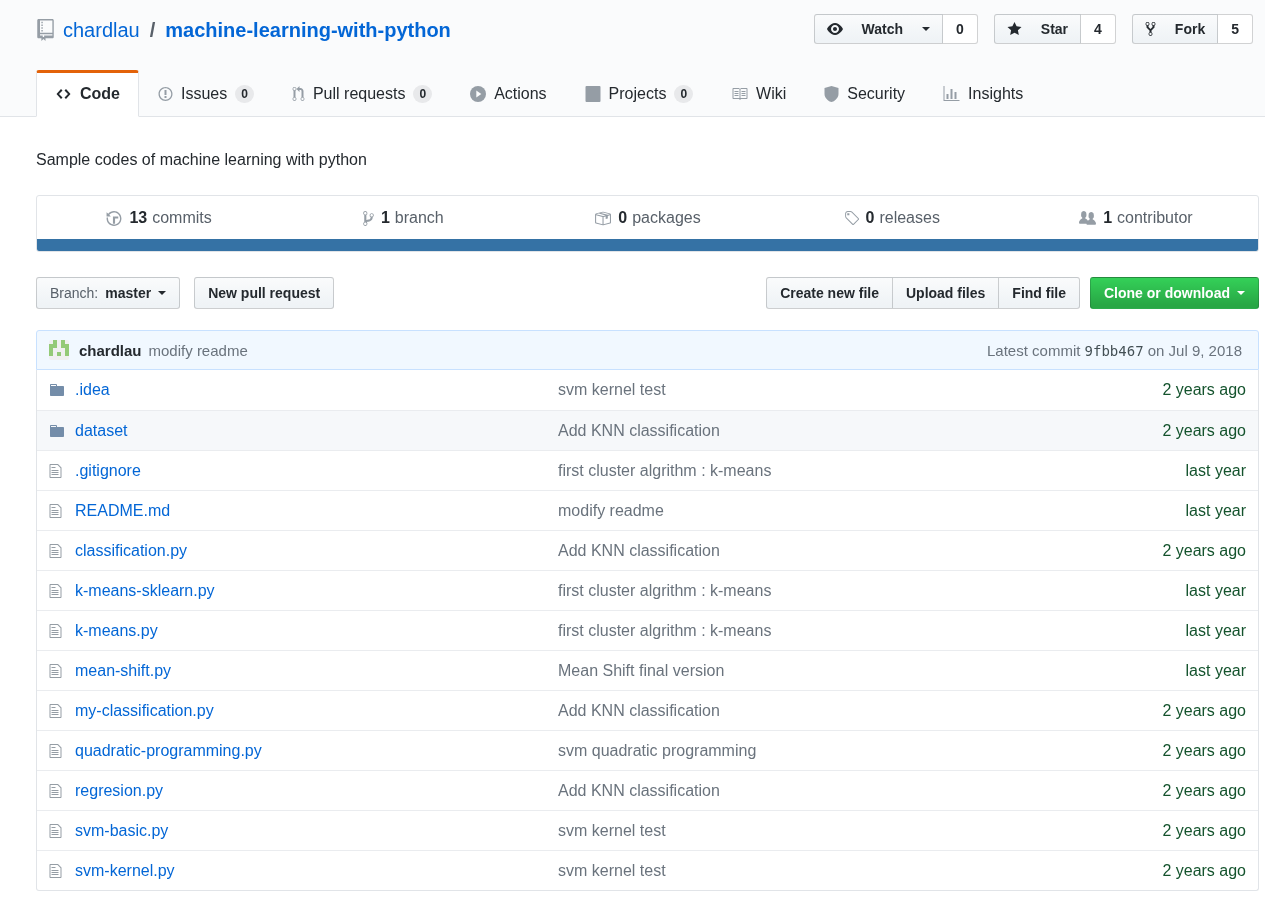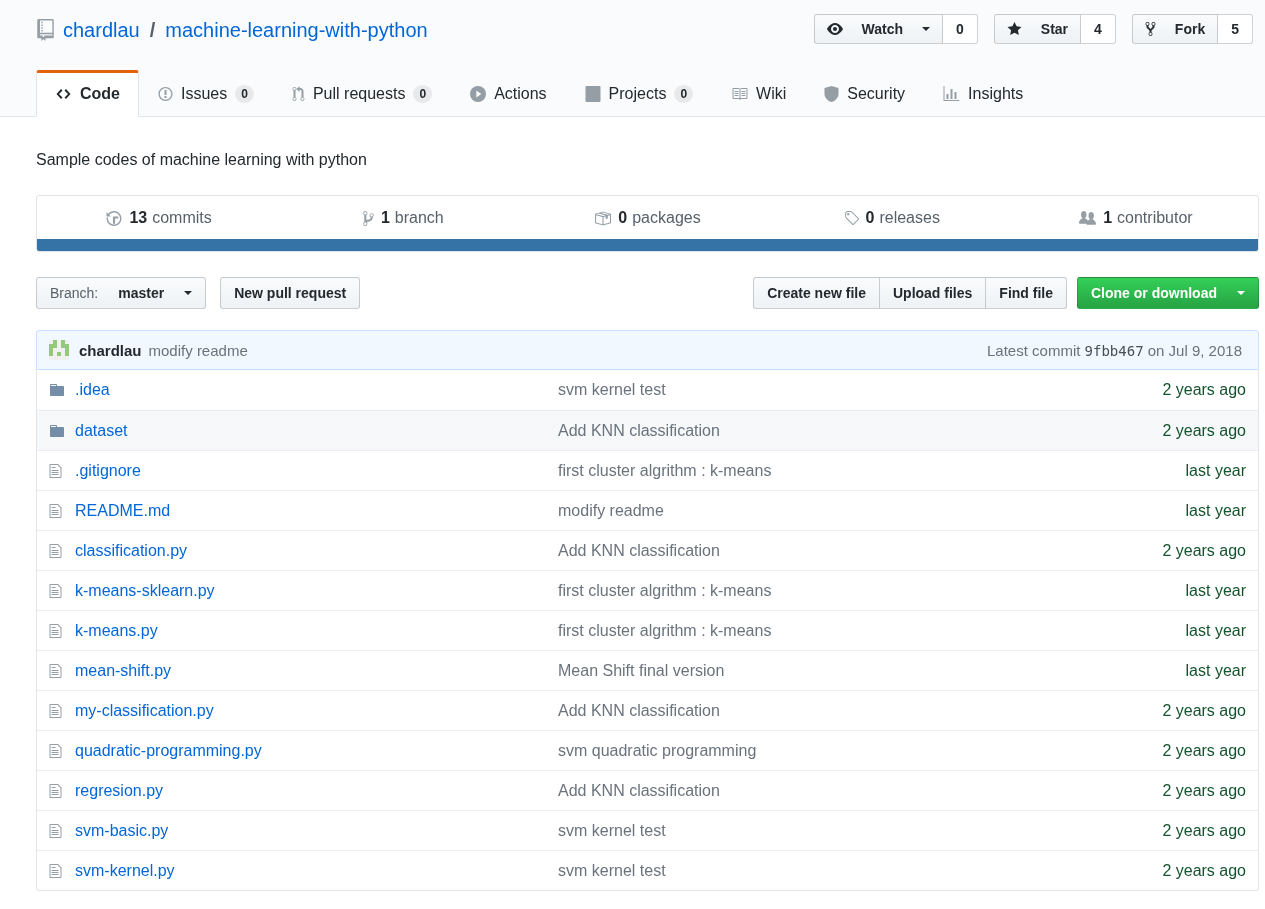--- a/index.html
+++ b/index.html
@@ -12,21 +12,21 @@
   a { text-decoration:none; color:inherit; cursor:pointer; }
   svg { display:block; }
 
   
   .pagehead { background:#fafbfc; border-bottom:1px solid #e1e4e8; padding-top:14px; }
   .pagehead-top { display:flex; align-items:flex-start; justify-content:space-between; padding:0 12px 0 36px; }
   .repo-title { display:flex; align-items:center; gap:8px; font-size:20px; line-height:32px; }
   .repo-title .octicon { color:#959da5; }
   .owner-link { color:#0366d6; font-weight:400; }
   .path-sep { color:#586069; margin:0 2px; }
-  .repo-link { color:#0366d6; font-weight:400; }
+  .repo-link { color:#0366d6; font-weight:700; }
 
   .social-bar { display:flex; gap:16px; }
   .social-group { display:flex; font-size:14px; font-weight:600; }
   .btn-social {
     display:flex; align-items:center; gap:19px; padding:6px 12px;
     background:linear-gradient(-180deg,#fafbfc,#eff3f6 90%);
     border:1px solid rgba(27,31,35,.2); border-radius:3px 0 0 3px; color:#24292e;
   }
   .social-count {
     display:flex; align-items:center; padding:6px 13px; background:#fff;
@@ -61,21 +61,21 @@
   .stat { flex:1; display:flex; align-items:center; justify-content:center; gap:5px; color:#586069; font-size:16px; }
   .stat .octicon { color:#959da5; margin-right:2px; }
   .stat b { color:#24292e; font-weight:700; }
   .lang-bar { height:12px; border-radius:0 0 2px 2px; background:#3572a5; }
 
   .file-navigation { display:flex; align-items:center; margin-top:25px; }
   .btn {
     font-size:14px; font-weight:600; color:#24292e; padding:7px 13px;
     background:linear-gradient(-180deg,#fafbfc,#eff3f6 90%);
     border:1px solid rgba(27,31,35,.2); border-radius:3px;
-    display:flex; align-items:center; gap:20px; white-space:nowrap;
+    display:flex; align-items:center; gap:7px; white-space:nowrap;
   }
   .branch-btn .branch-label { color:#586069; font-weight:400; }
   .npr-btn { margin-left:14px; }
   .right-actions { margin-left:auto; display:flex; align-items:center; }
   .btn-group { display:flex;margin-left:12px; }
   .btn-group .btn { border-radius:0; margin-left:-1px; }
   .btn-group .btn:first-child { border-radius:3px 0 0 3px; margin-left:0; }
   .btn-group .btn:last-child { border-radius:0 3px 3px 0; }
   .btn-green {
     margin-left:10px; color:#fff;

